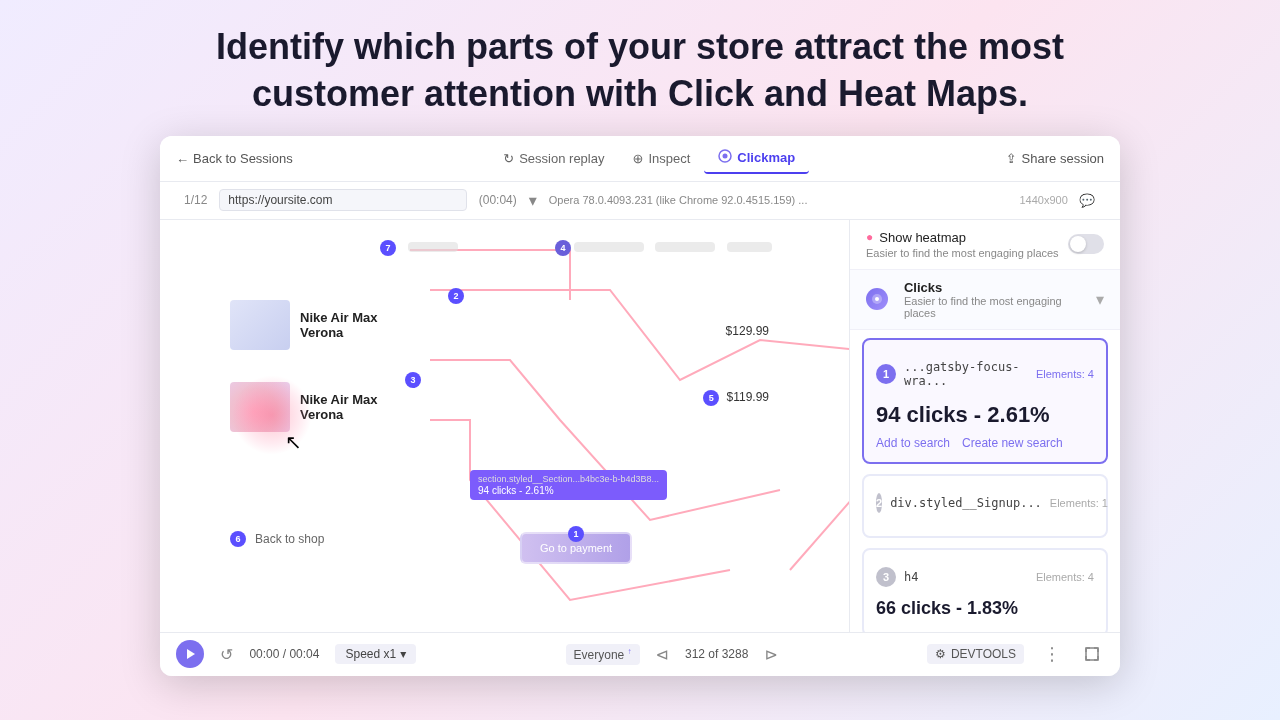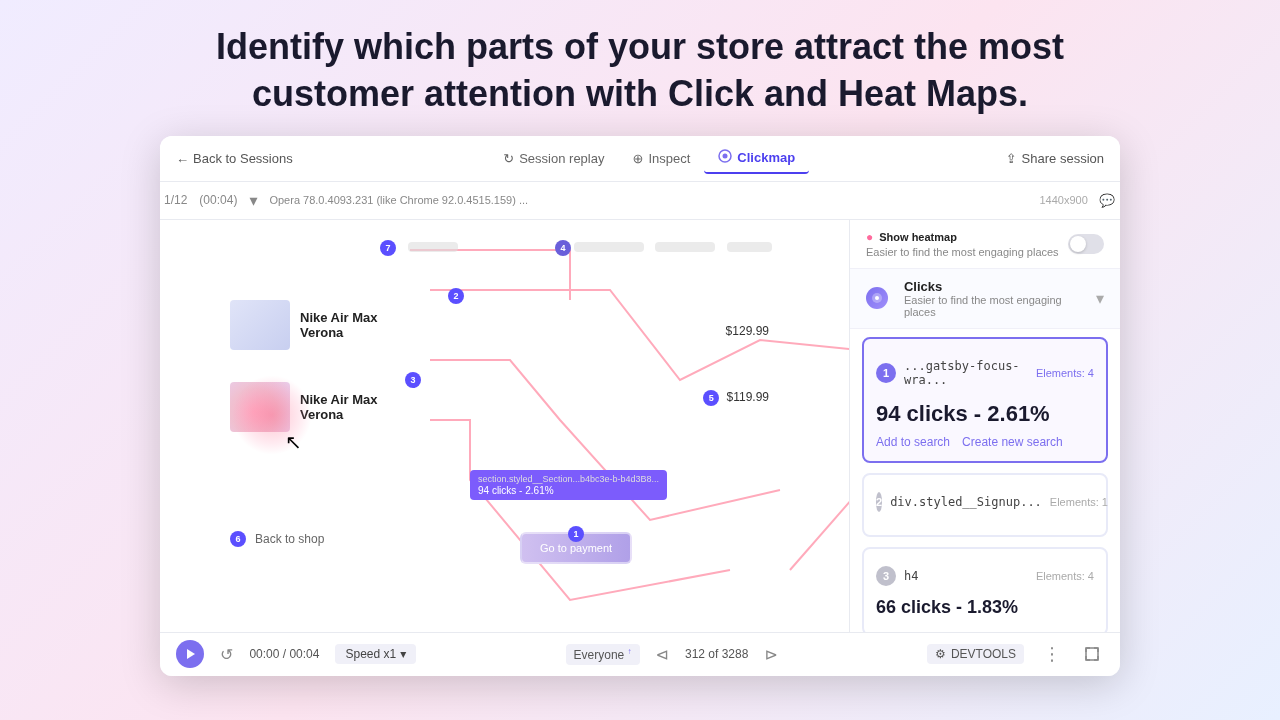--- a/index.html
+++ b/index.html
@@ -85,21 +85,21 @@
       cursor: pointer;
       margin-left: auto;
     }
 
     
     .url-bar {
       background: #fff;
       border-bottom: 1px solid #e8eaf0;
       display: flex;
       align-items: center;
-      padding: 0 4px;
+      padding: 0 24px;
       height: 38px;
       gap: 12px;
       flex-shrink: 0;
     }
 
     .url-pagination {
       font-size: 12px;
       color: #888;
       white-space: nowrap;
     }
@@ -218,22 +218,22 @@
 
     .panel-toggle-row {
       display: flex;
       align-items: center;
       justify-content: space-between;
       padding: 10px 16px;
       border-bottom: 1px solid #f0f0f8;
     }
 
     .show-heatmap-label {
-      font-size: 11px;
-      font-weight: 700;
+      font-size: 13px;
+      font-weight: 400;
       color: #222;
     }
 
     .heatmap-desc {
       font-size: 11px;
       color: #888;
       margin-top: 2px;
     }
 
     .toggle {
@@ -565,20 +565,21 @@
     </div>
 
     <div class="share-btn">
       <span>⇪</span>
       <span>Share session</span>
     </div>
   </div>
 
   <div class="url-bar">
     <span class="url-pagination">1/12</span>
+    <span class="url-input">https://yoursite.com</span>
     <span class="url-time">(00:04)</span>
     <span class="url-dropdown">▾</span>
     <span class="browser-info">Opera 78.0.4093.231 (like Chrome 92.0.4515.159) ...</span>
     <span class="resolution">1440x900</span>
     <span style="color:#aaa;font-size:13px;">💬</span>
   </div>
 
   <div class="main-content">
 
     <div class="canvas-area">

